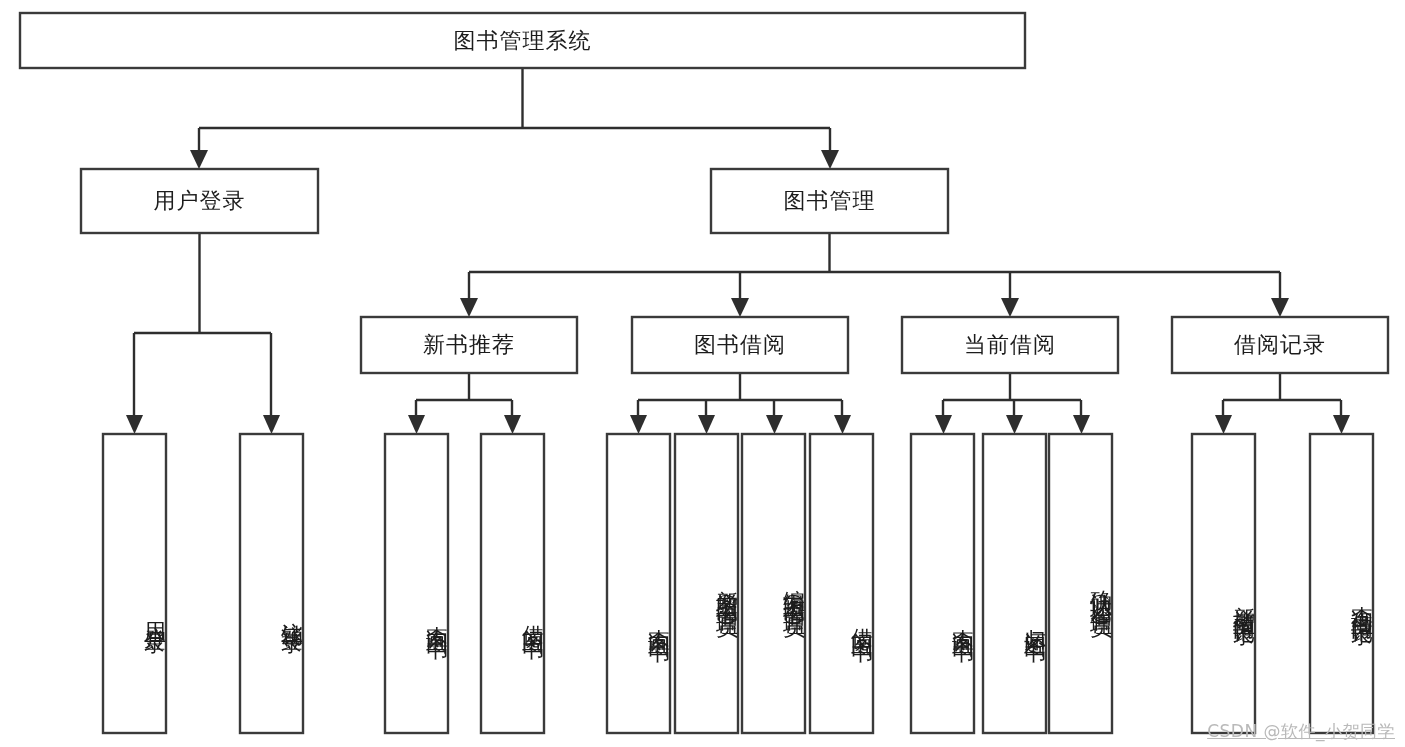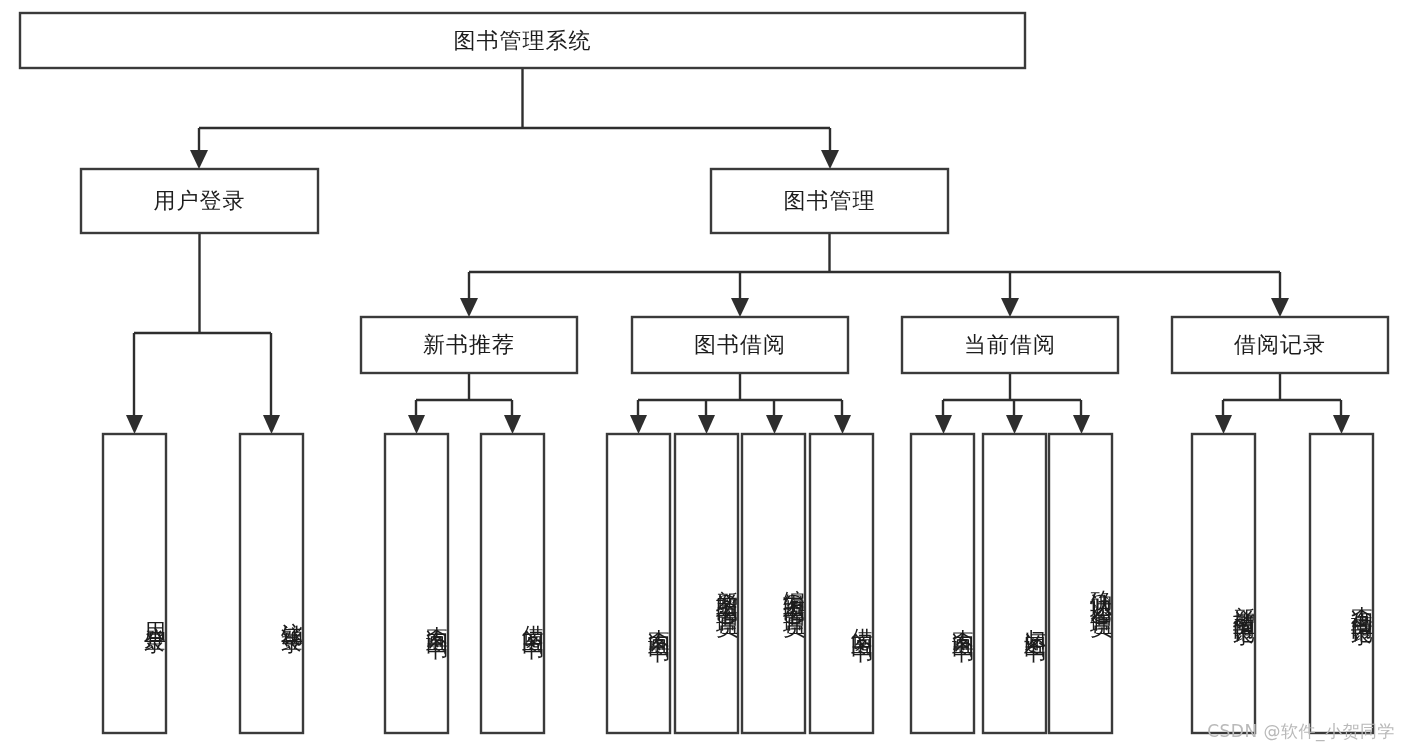--- a/index.html
+++ b/index.html
@@ -64,20 +64,21 @@
     pointer-events: none;
   }
   .watermark {
     position: absolute;
     right: 10px;
     bottom: 4px;
     font-size: 17px;
     color: #b9b9b9;
     letter-spacing: 0.5px;
     white-space: nowrap;
+    text-decoration: underline;
   }
 </style>
 </head>
 <body>
 
 <div id="diagram-root">
 
   <svg class="diagram" viewBox="0 0 1405 747">
 
     <g>

